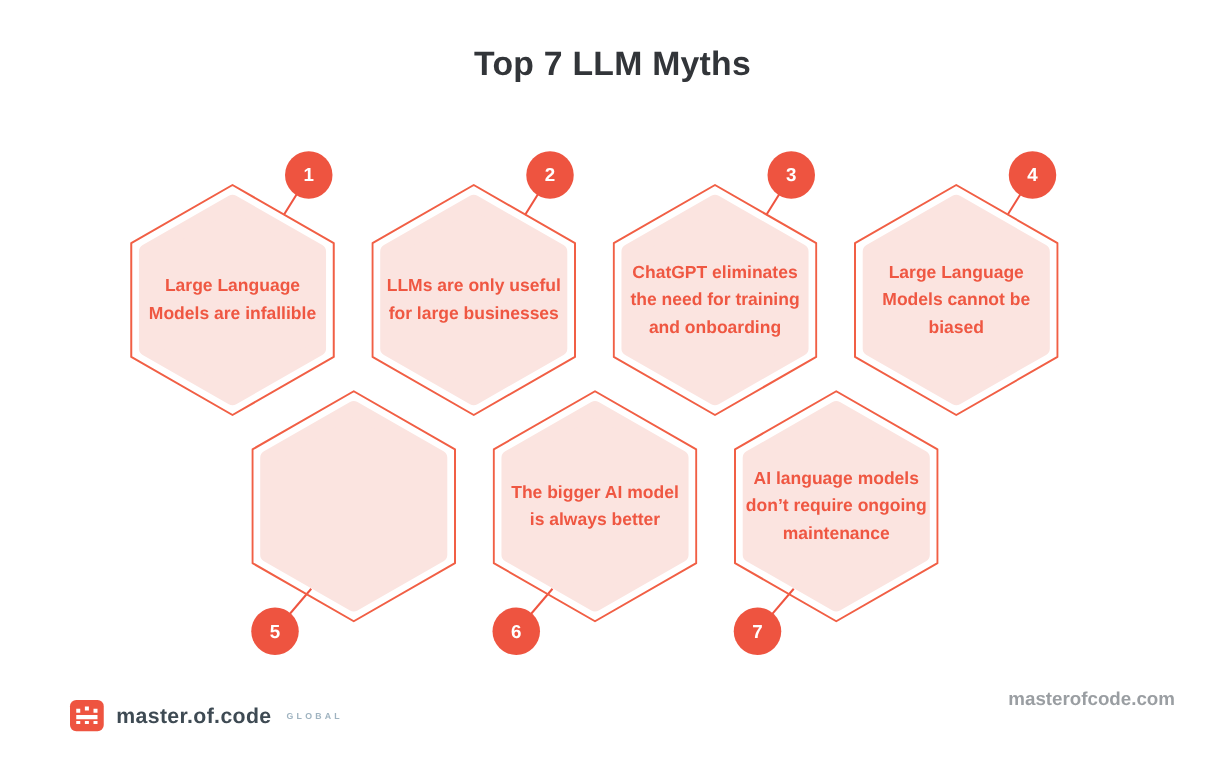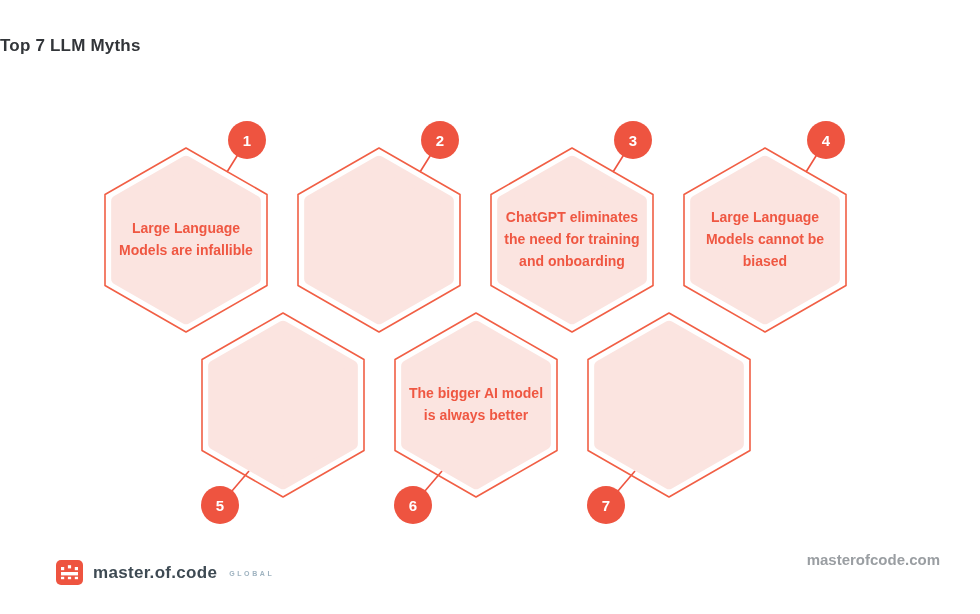--- a/index.html
+++ b/index.html
@@ -5,22 +5,22 @@
   html, body { margin:0; padding:0; }
   body {
     width:980px; height:614px;
     background:#ffffff;
     font-family:"Liberation Sans", sans-serif;
     position:relative;
     overflow:hidden;
   }
   .title {
     position:absolute; top:36px; left:0; width:980px;
-    text-align:left;
-    font-size:17px; font-weight:700;
+    text-align:center;
+    font-size:27px; font-weight:700;
     color:#323539; letter-spacing:0.2px;
   }
   .hex-group { position:absolute; width:164px; height:222px; }
   .hex-svg { position:absolute; left:0; top:0; width:164px; height:222px; }
   .badge {
     position:absolute; width:38px; height:38px; border-radius:50%;
     background:#EE5440; color:#ffffff;
     font-size:15px; font-weight:700;
     display:flex; align-items:center; justify-content:center;
   }
@@ -71,20 +71,22 @@
 Models are infallible</div>
 </div>
 
 <div class="hex-group top" style="left:297px; top:111px;">
   <svg class="hex-svg" viewBox="0 0 164 222">
     <line x1="143" y1="29" x2="123" y2="61" stroke="#EE5440" stroke-width="1.6"></line>
     <path d="M82 37 L163 83.5 V174.5 L82 221 L1 174.5 V83.5 Z" fill="none" stroke="#F15F45" stroke-width="1.6" stroke-linejoin="round"></path>
     <path d="M82 50.8 L150.85 90.3 V167.7 L82 207.2 L13.15 167.7 V90.3 Z" fill="#FBE4E0" stroke="#FBE4E0" stroke-width="12" stroke-linejoin="round"></path>
   </svg>
   <div class="badge">2</div>
+  <div class="hex-text">LLMs are only useful
+for large businesses</div>
 </div>
 
 <div class="hex-group top" style="left:490px; top:111px;">
   <svg class="hex-svg" viewBox="0 0 164 222">
     <line x1="143" y1="29" x2="123" y2="61" stroke="#EE5440" stroke-width="1.6"></line>
     <path d="M82 37 L163 83.5 V174.5 L82 221 L1 174.5 V83.5 Z" fill="none" stroke="#F15F45" stroke-width="1.6" stroke-linejoin="round"></path>
     <path d="M82 50.8 L150.85 90.3 V167.7 L82 207.2 L13.15 167.7 V90.3 Z" fill="#FBE4E0" stroke="#FBE4E0" stroke-width="12" stroke-linejoin="round"></path>
   </svg>
   <div class="badge">3</div>
   <div class="hex-text">ChatGPT eliminates
@@ -124,20 +126,23 @@
 is always better</div>
 </div>
 
 <div class="hex-group bottom" style="left:587px; top:312px;">
   <svg class="hex-svg" viewBox="0 0 164 222">
     <line x1="19" y1="193" x2="48" y2="159" stroke="#EE5440" stroke-width="1.6"></line>
     <path d="M82 1 L163 47.5 V138.5 L82 185 L1 138.5 V47.5 Z" fill="none" stroke="#F15F45" stroke-width="1.6" stroke-linejoin="round"></path>
     <path d="M82 14.8 L150.85 54.3 V131.7 L82 171.2 L13.15 131.7 V54.3 Z" fill="#FBE4E0" stroke="#FBE4E0" stroke-width="12" stroke-linejoin="round"></path>
   </svg>
   <div class="badge">7</div>
+  <div class="hex-text">AI language models
+don’t require ongoing
+maintenance</div>
 </div>
 
 <div class="footer-left">
   <div class="logo-icon">
     <svg viewBox="0 0 27 25" width="27" height="25" style="position:absolute;left:0;top:0;">
       <rect x="5" y="7" width="3.2" height="3.2" fill="#ffffff"></rect>
       <rect x="11.9" y="5.2" width="3.2" height="3.2" fill="#ffffff"></rect>
       <rect x="18.8" y="7" width="3.2" height="3.2" fill="#ffffff"></rect>
       <rect x="5" y="12" width="17" height="3.4" fill="#ffffff"></rect>
       <rect x="5" y="16.8" width="3.2" height="2.4" fill="#ffffff"></rect>

